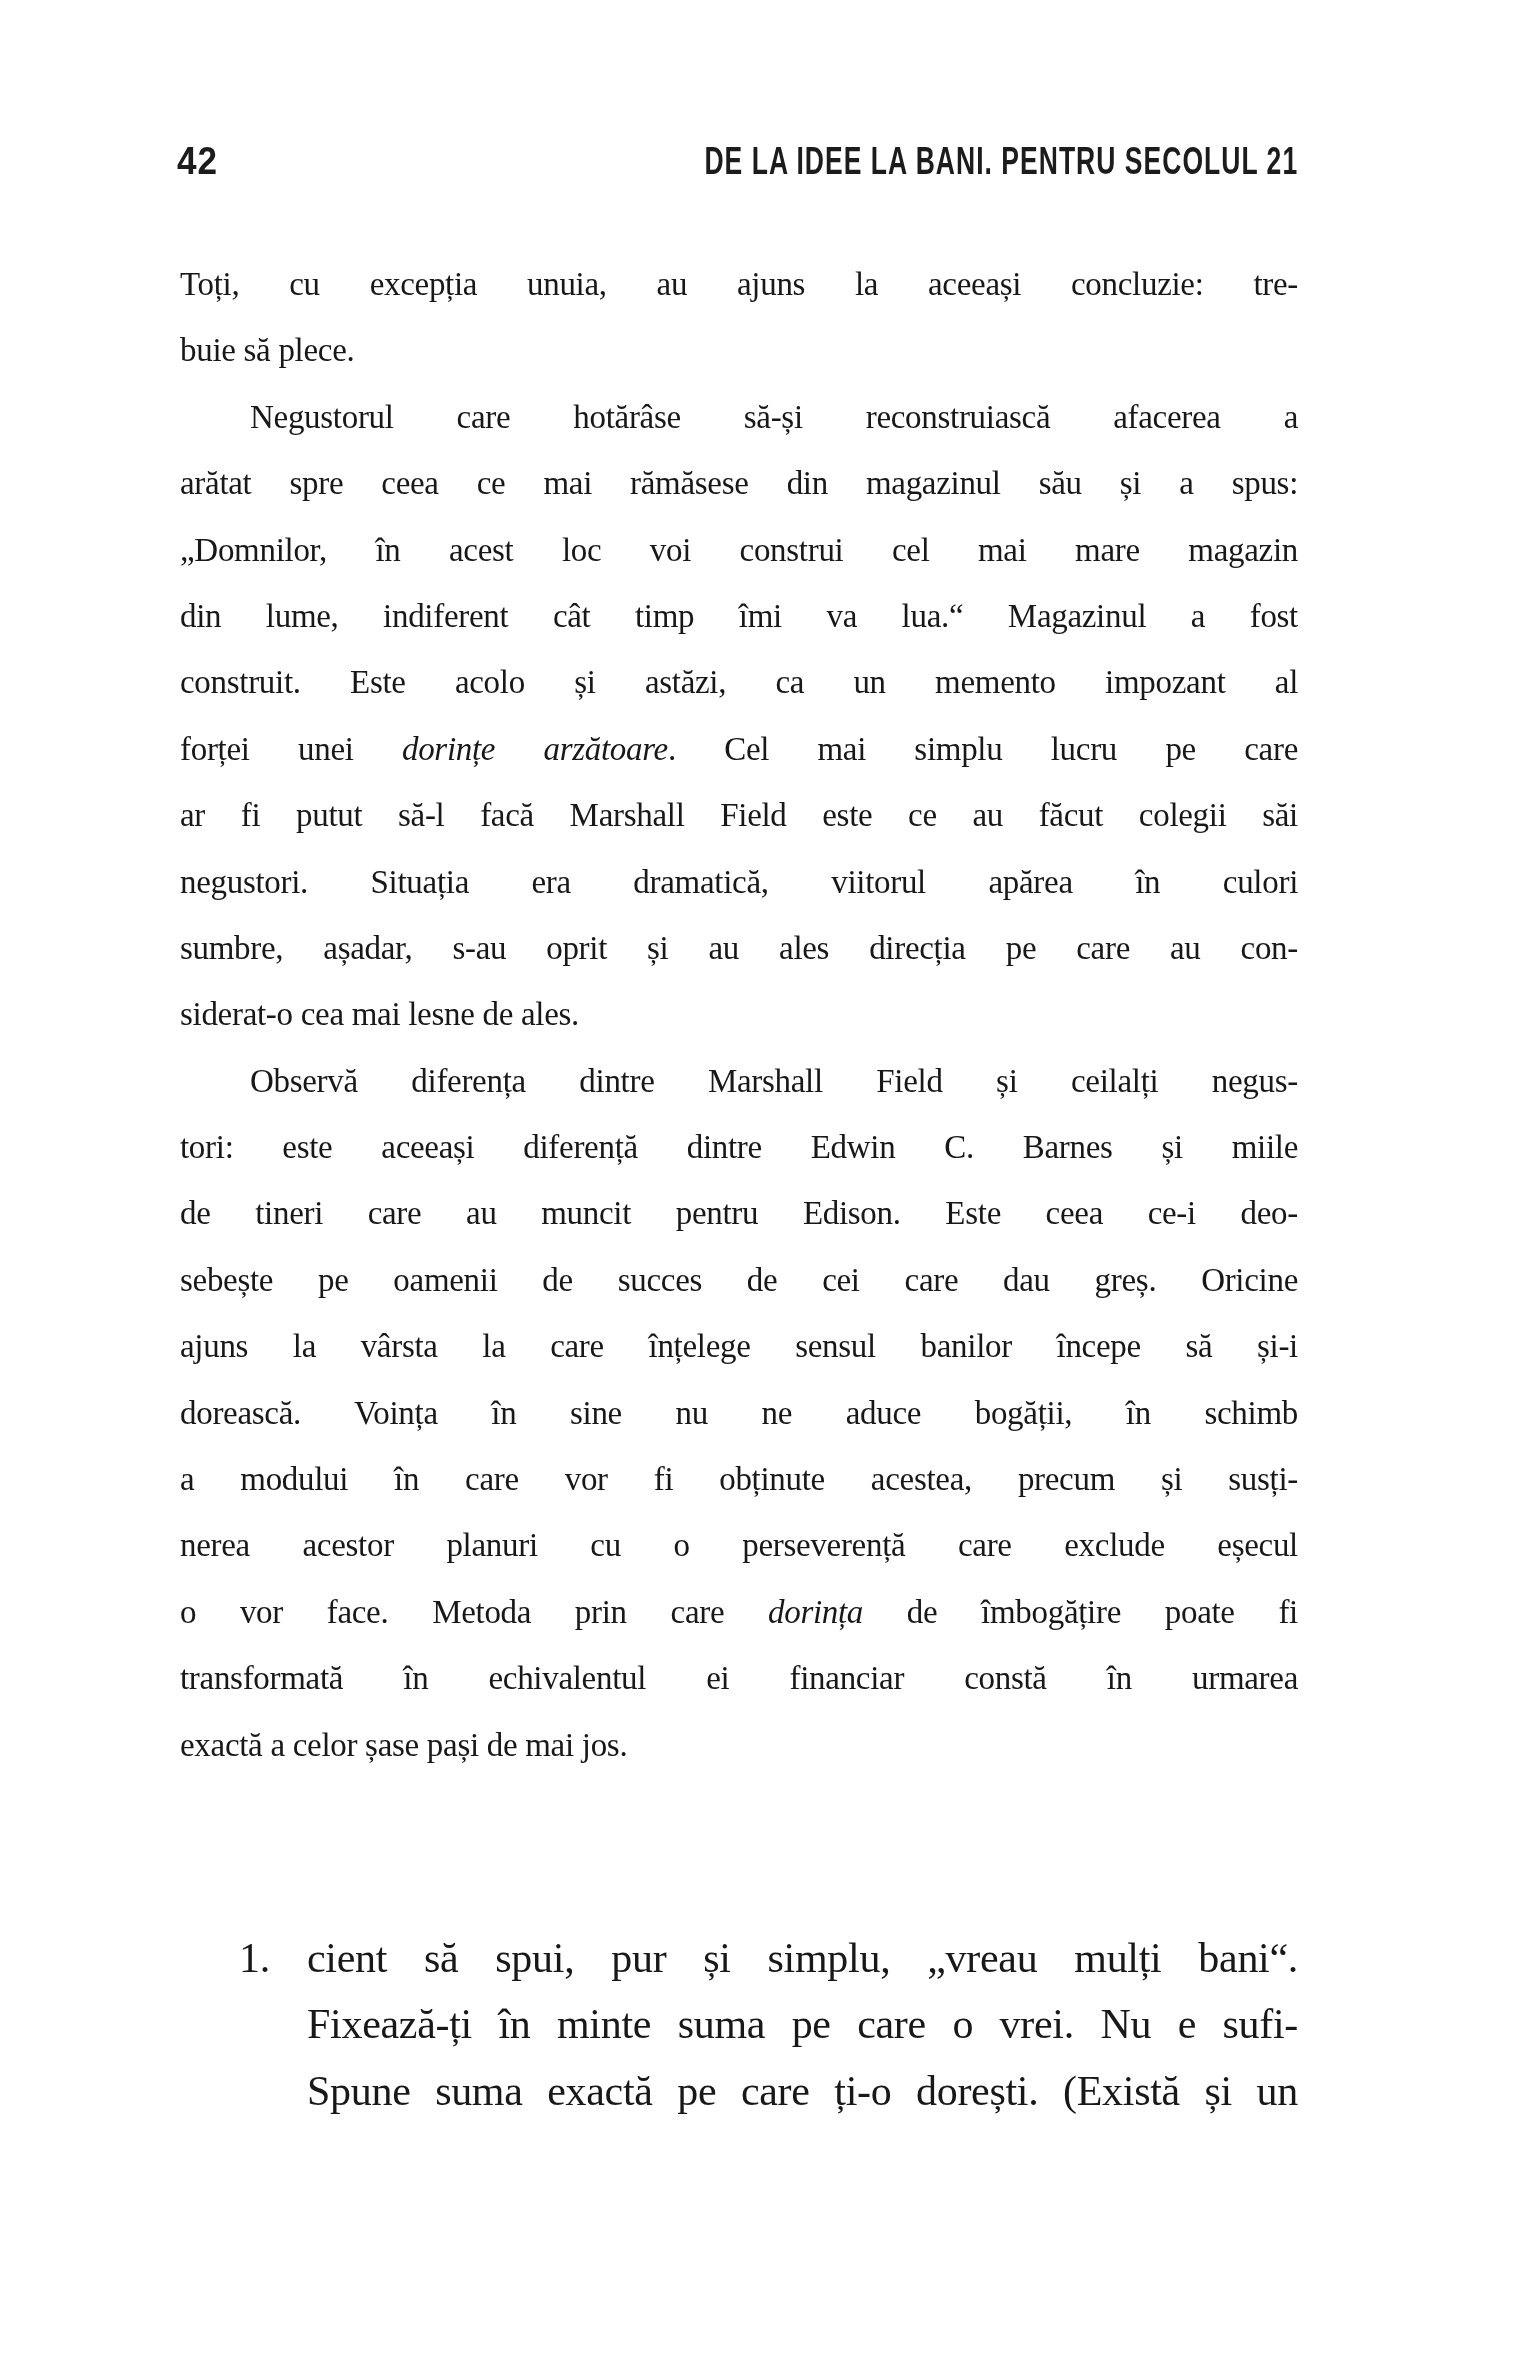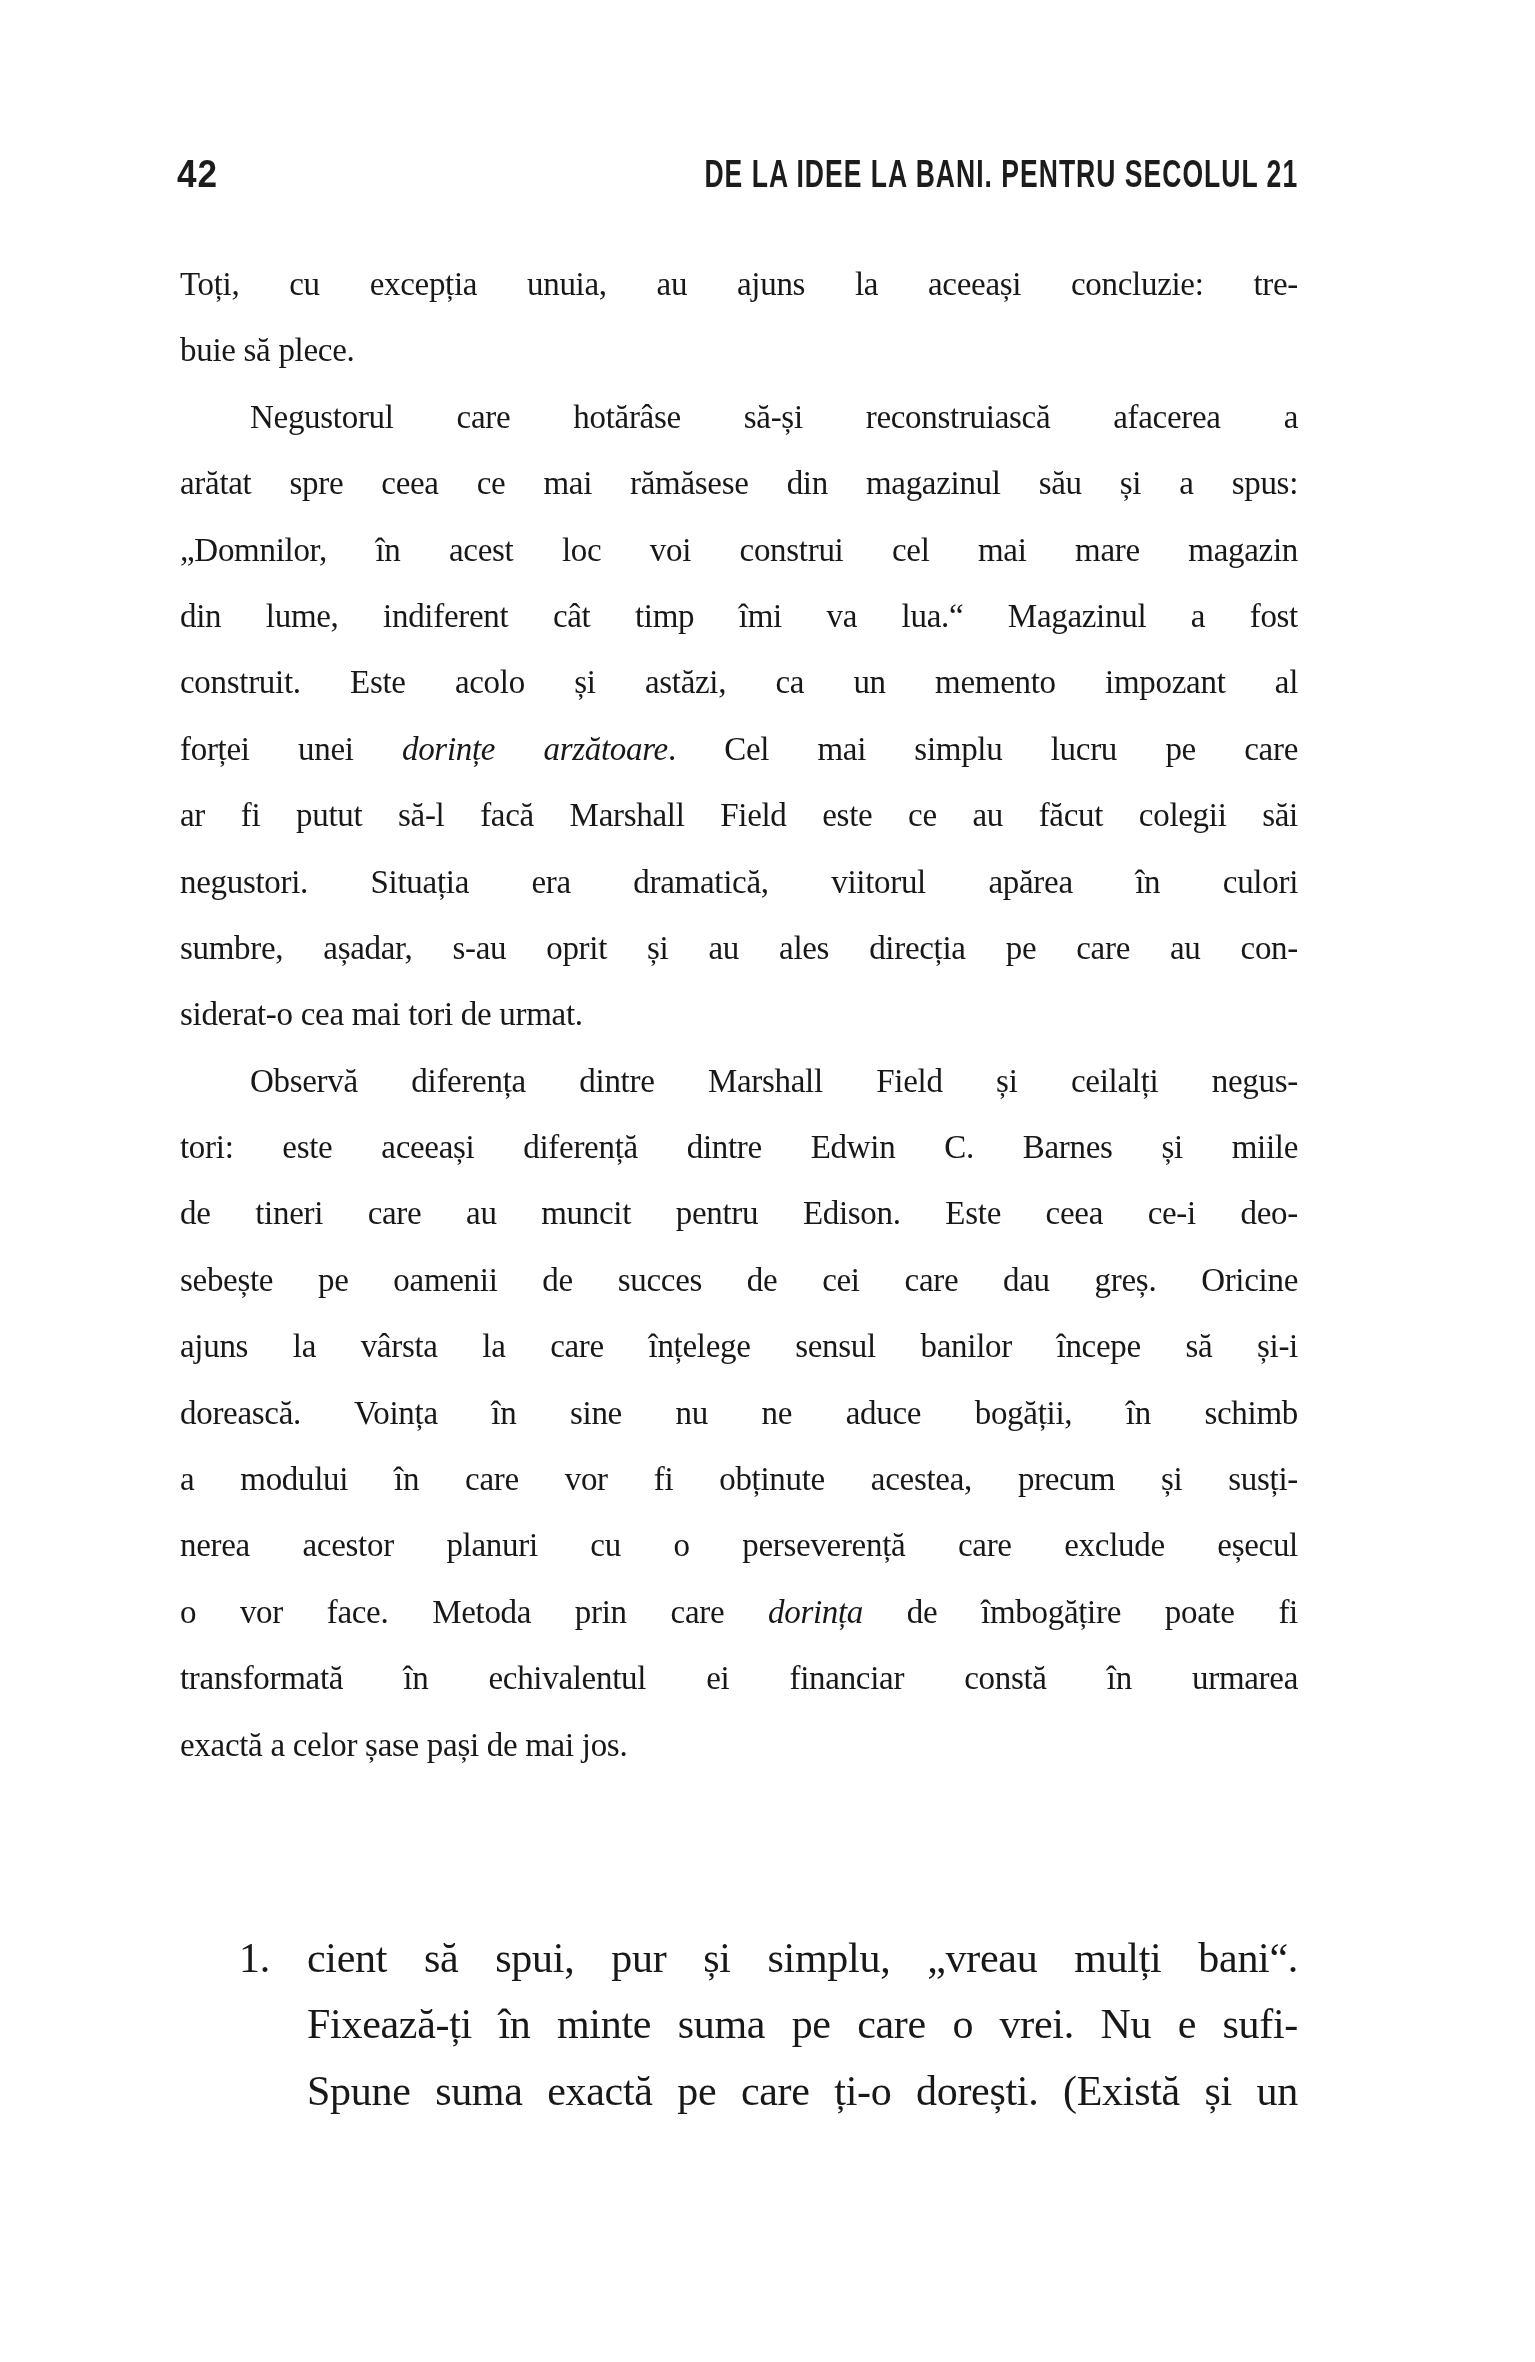--- a/index.html
+++ b/index.html
@@ -6,21 +6,21 @@
   .page{
     position:relative;
     width:1535px;height:2362px;
     background:#ffffff;
     overflow:hidden;
     font-family:"Liberation Serif", serif;
     color:#1a1a1a;
   }
   
   .page-header{
-    position:absolute; left:177px; right:237px; top:152px; height:46px;
+    position:absolute; left:177px; right:237px; top:139px; height:46px;
   }
   .page-number{
     position:absolute; left:0; top:0;
     font-family:"Liberation Sans", sans-serif;
     font-weight:700; font-size:39px; line-height:44px;
     letter-spacing:1px;
     transform:scaleX(.90); transform-origin:left top;
     color:#1c1c1c; white-space:nowrap;
   }
   .running-title{
@@ -80,21 +80,21 @@
       <div>
         <div class="line ind"><span>Negustorul care hotărâse să-și reconstruiască afacerea a</span></div>
         <div class="line"><span>arătat spre ceea ce mai rămăsese din magazinul său și a spus:</span></div>
         <div class="line"><span>„Domnilor, în acest loc voi construi cel mai mare magazin</span></div>
         <div class="line"><span>din lume, indiferent cât timp îmi va lua.“ Magazinul a fost</span></div>
         <div class="line"><span>construit. Este acolo și astăzi, ca un memento impozant al</span></div>
         <div class="line"><span>forței unei </span><em>dorințe arzătoare</em><span>. Cel mai simplu lucru pe care</span></div>
         <div class="line"><span>ar fi putut să-l facă Marshall Field este ce au făcut colegii săi</span></div>
         <div class="line"><span>negustori. Situația era dramatică, viitorul apărea în culori</span></div>
         <div class="line"><span>sumbre, așadar, s-au oprit și au ales direcția pe care au con-</span></div>
-        <div class="line lastleft"><span>siderat-o cea mai tori de urmat.</span></div>
+        <div class="line lastleft"><span>siderat-o cea mai lesne de ales.</span></div>
       </div>
       <div>
         <div class="line ind"><span>Observă diferența dintre Marshall Field și ceilalți negus-</span></div>
         <div class="line"><span>tori: este aceeași diferență dintre Edwin C. Barnes și miile</span></div>
         <div class="line"><span>de tineri care au muncit pentru Edison. Este ceea ce-i deo-</span></div>
         <div class="line"><span>sebește pe oamenii de succes de cei care dau greș. Oricine</span></div>
         <div class="line"><span>ajuns la vârsta la care înțelege sensul banilor începe să și-i</span></div>
         <div class="line"><span>dorească. Voința în sine nu ne aduce bogății, în schimb</span></div>
         <div class="line"><span>a modului în care vor fi obținute acestea, precum și susți-</span></div>
         <div class="line"><span>nerea acestor planuri cu o perseverență care exclude eșecul</span></div>

